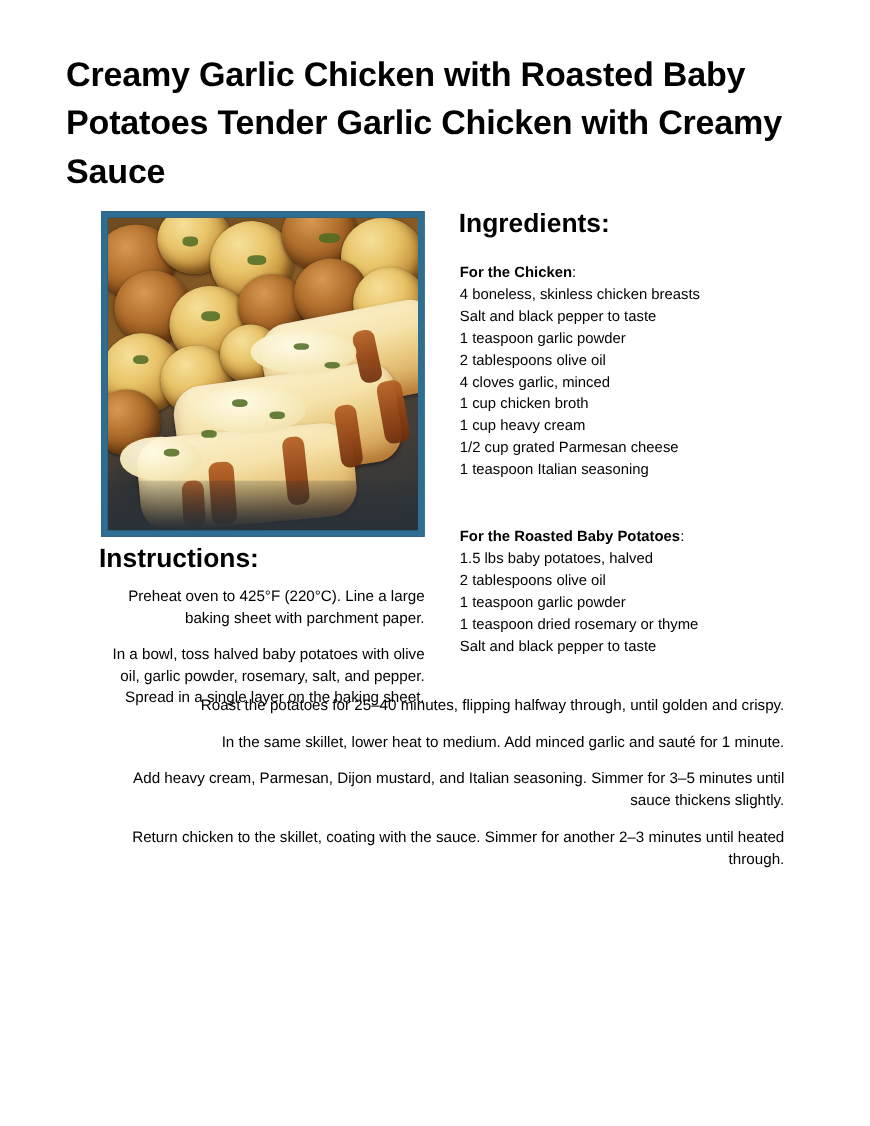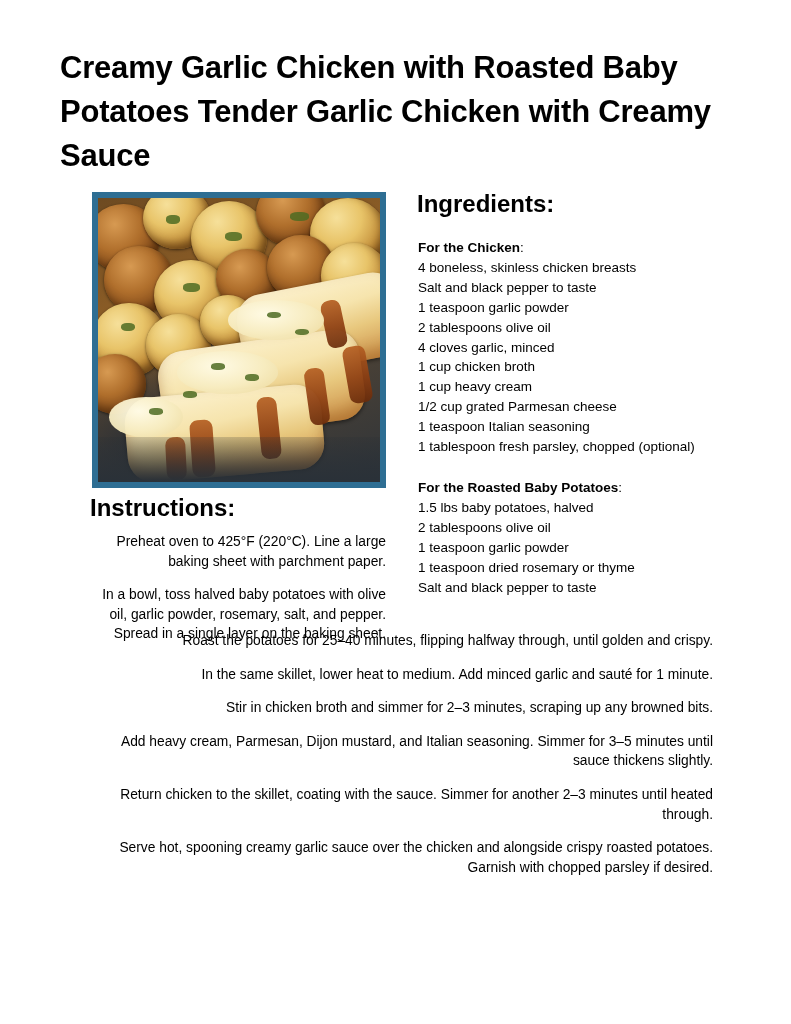--- a/index.html
+++ b/index.html
@@ -225,21 +225,20 @@
     <span class="sub"><span>For the Chicken</span><span class="plain">:</span></span>
     <span class="row">4 boneless, skinless chicken breasts</span>
     <span class="row">Salt and black pepper to taste</span>
     <span class="row">1 teaspoon garlic powder</span>
     <span class="row">2 tablespoons olive oil</span>
     <span class="row">4 cloves garlic, minced</span>
     <span class="row">1 cup chicken broth</span>
     <span class="row">1 cup heavy cream</span>
     <span class="row">1/2 cup grated Parmesan cheese</span>
     <span class="row">1 teaspoon Italian seasoning</span>
-    <span class="row">1 tablespoon fresh parsley, chopped (optional)</span>
   </div>
 
   <div class="ing-block ing-potato">
     <span class="sub"><span>For the Roasted Baby Potatoes</span><span class="plain">:</span></span>
     <span class="row">1.5 lbs baby potatoes, halved</span>
     <span class="row">2 tablespoons olive oil</span>
     <span class="row">1 teaspoon garlic powder</span>
     <span class="row">1 teaspoon dried rosemary or thyme</span>
     <span class="row">Salt and black pepper to taste</span>
   </div>
@@ -247,19 +246,17 @@
   <div class="inst-head">Instructions:</div>
 
   <div class="inst-narrow">
     <p>Preheat oven to 425°F (220°C). Line a large baking sheet with parchment paper.</p>
     <p>In a bowl, toss halved baby potatoes with olive oil, garlic powder, rosemary, salt, and pepper. Spread in a single layer on the baking sheet.</p>
   </div>
 
   <div class="inst-wide">
     <p>Roast the potatoes for 25–40 minutes, flipping halfway through, until golden and crispy.</p>
     <p>In the same skillet, lower heat to medium. Add minced garlic and sauté for 1 minute.</p>
-    <p>Stir in chicken broth and simmer for 2–3 minutes, scraping up any browned bits.</p>
     <p>Add heavy cream, Parmesan, Dijon mustard, and Italian seasoning. Simmer for 3–5 minutes until sauce thickens slightly.</p>
     <p>Return chicken to the skillet, coating with the sauce. Simmer for another 2–3 minutes until heated through.</p>
-    <p>Serve hot, spooning creamy garlic sauce over the chicken and alongside crispy roasted potatoes. Garnish with chopped parsley if desired.</p>
   </div>
 
 </div>
 
 </body></html>

